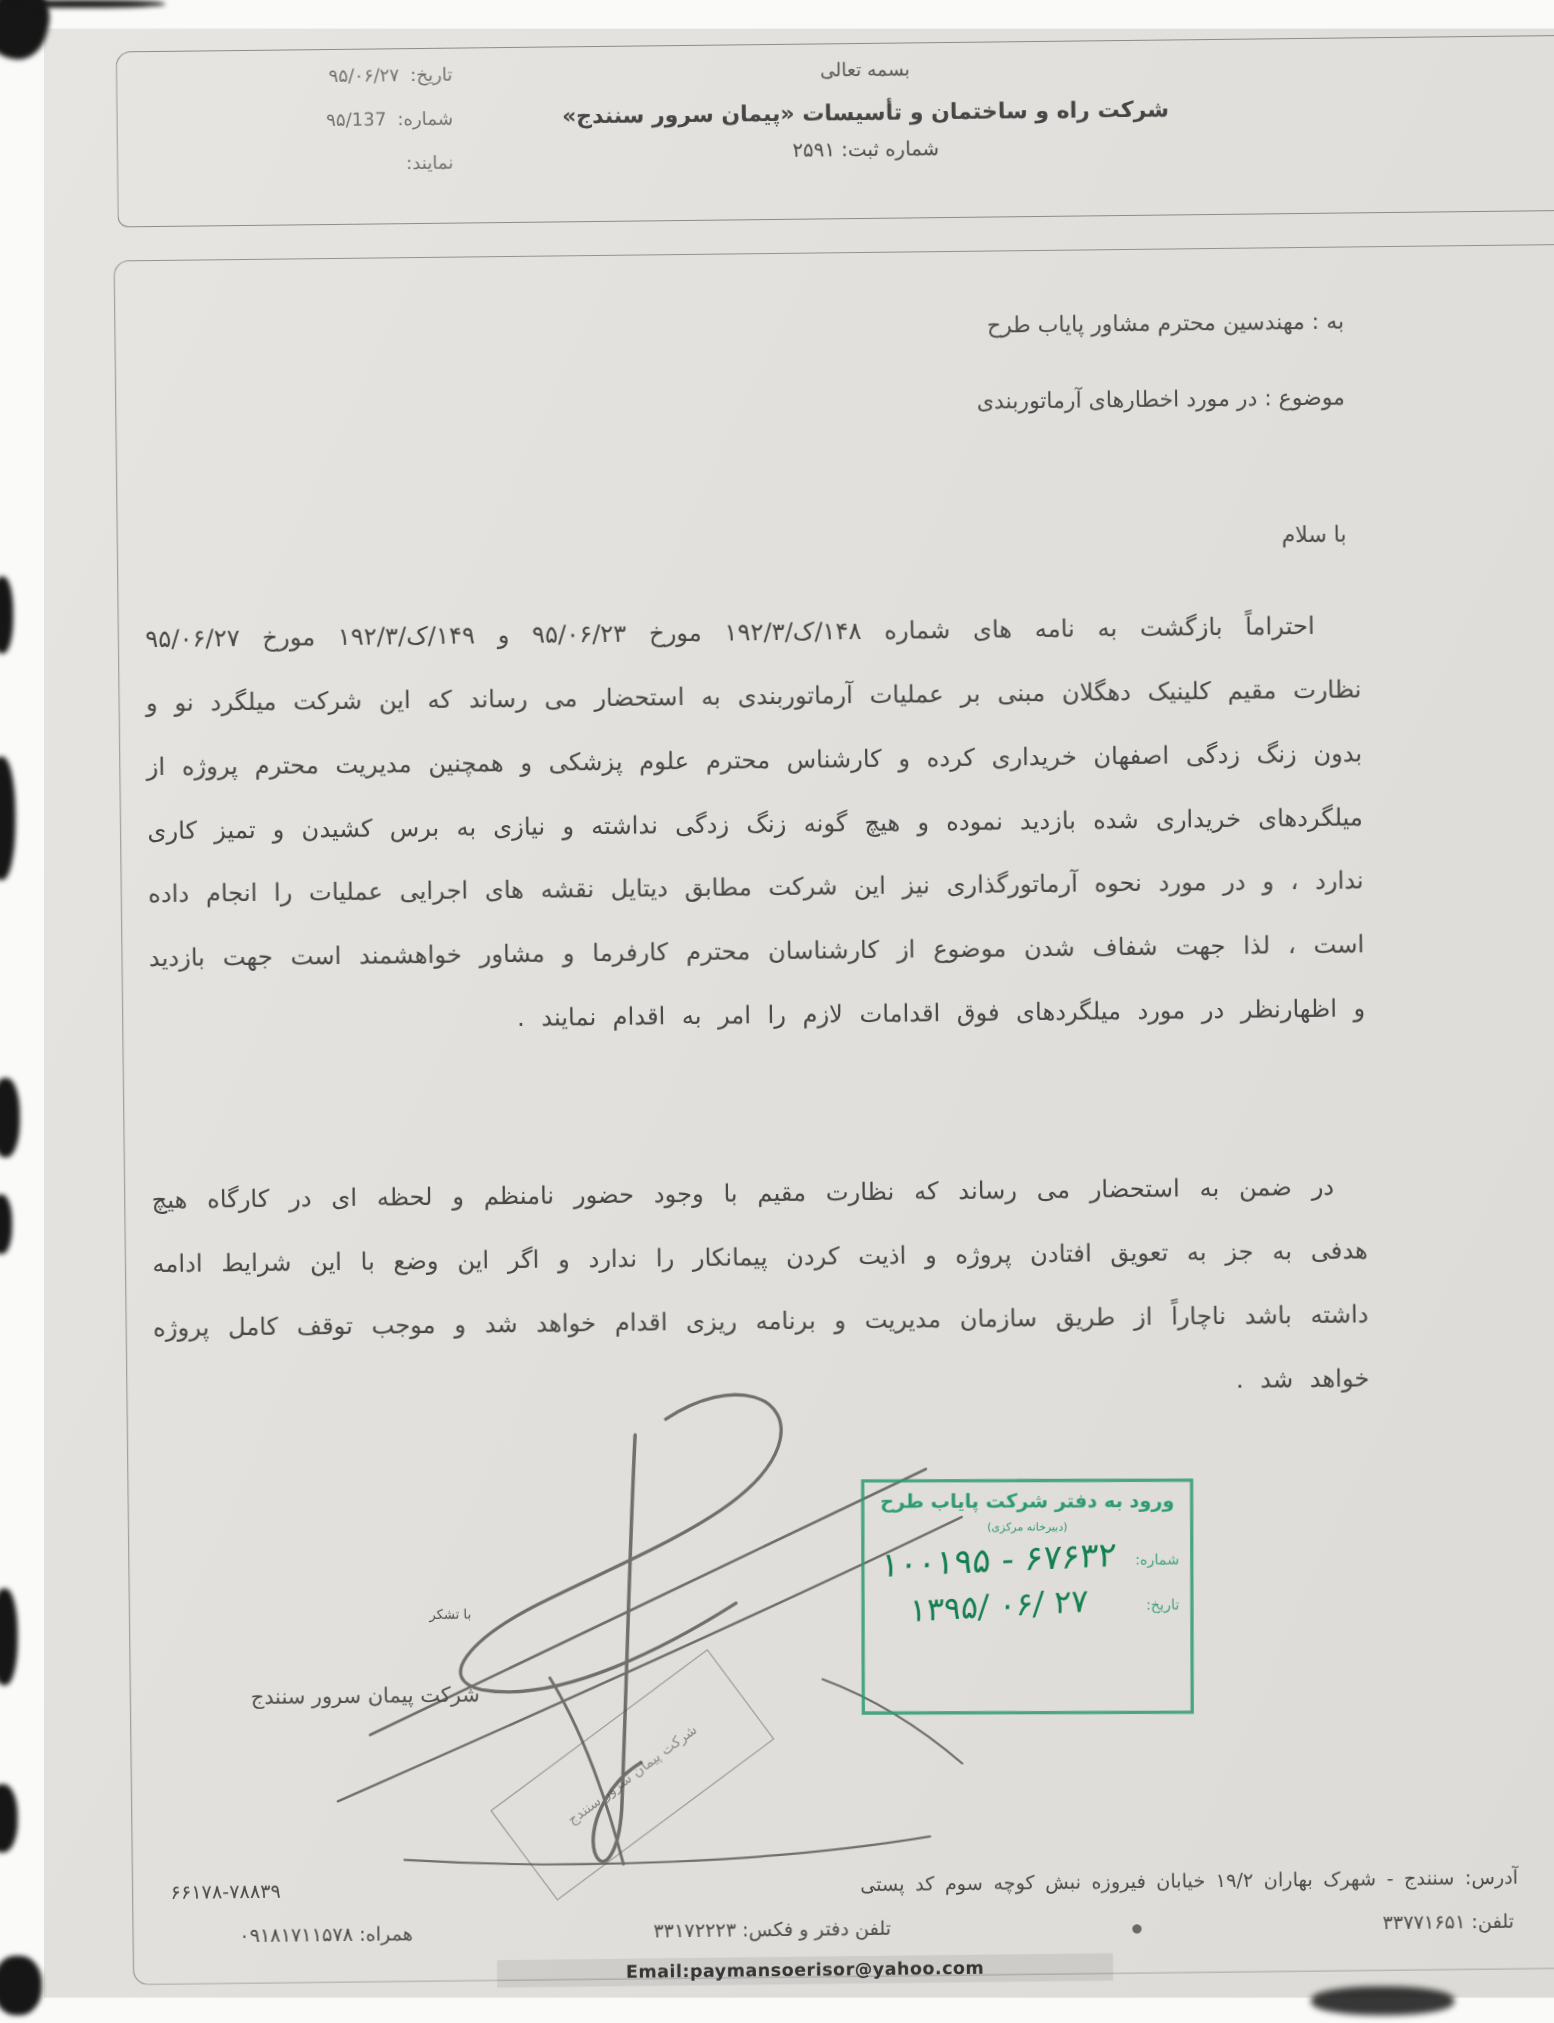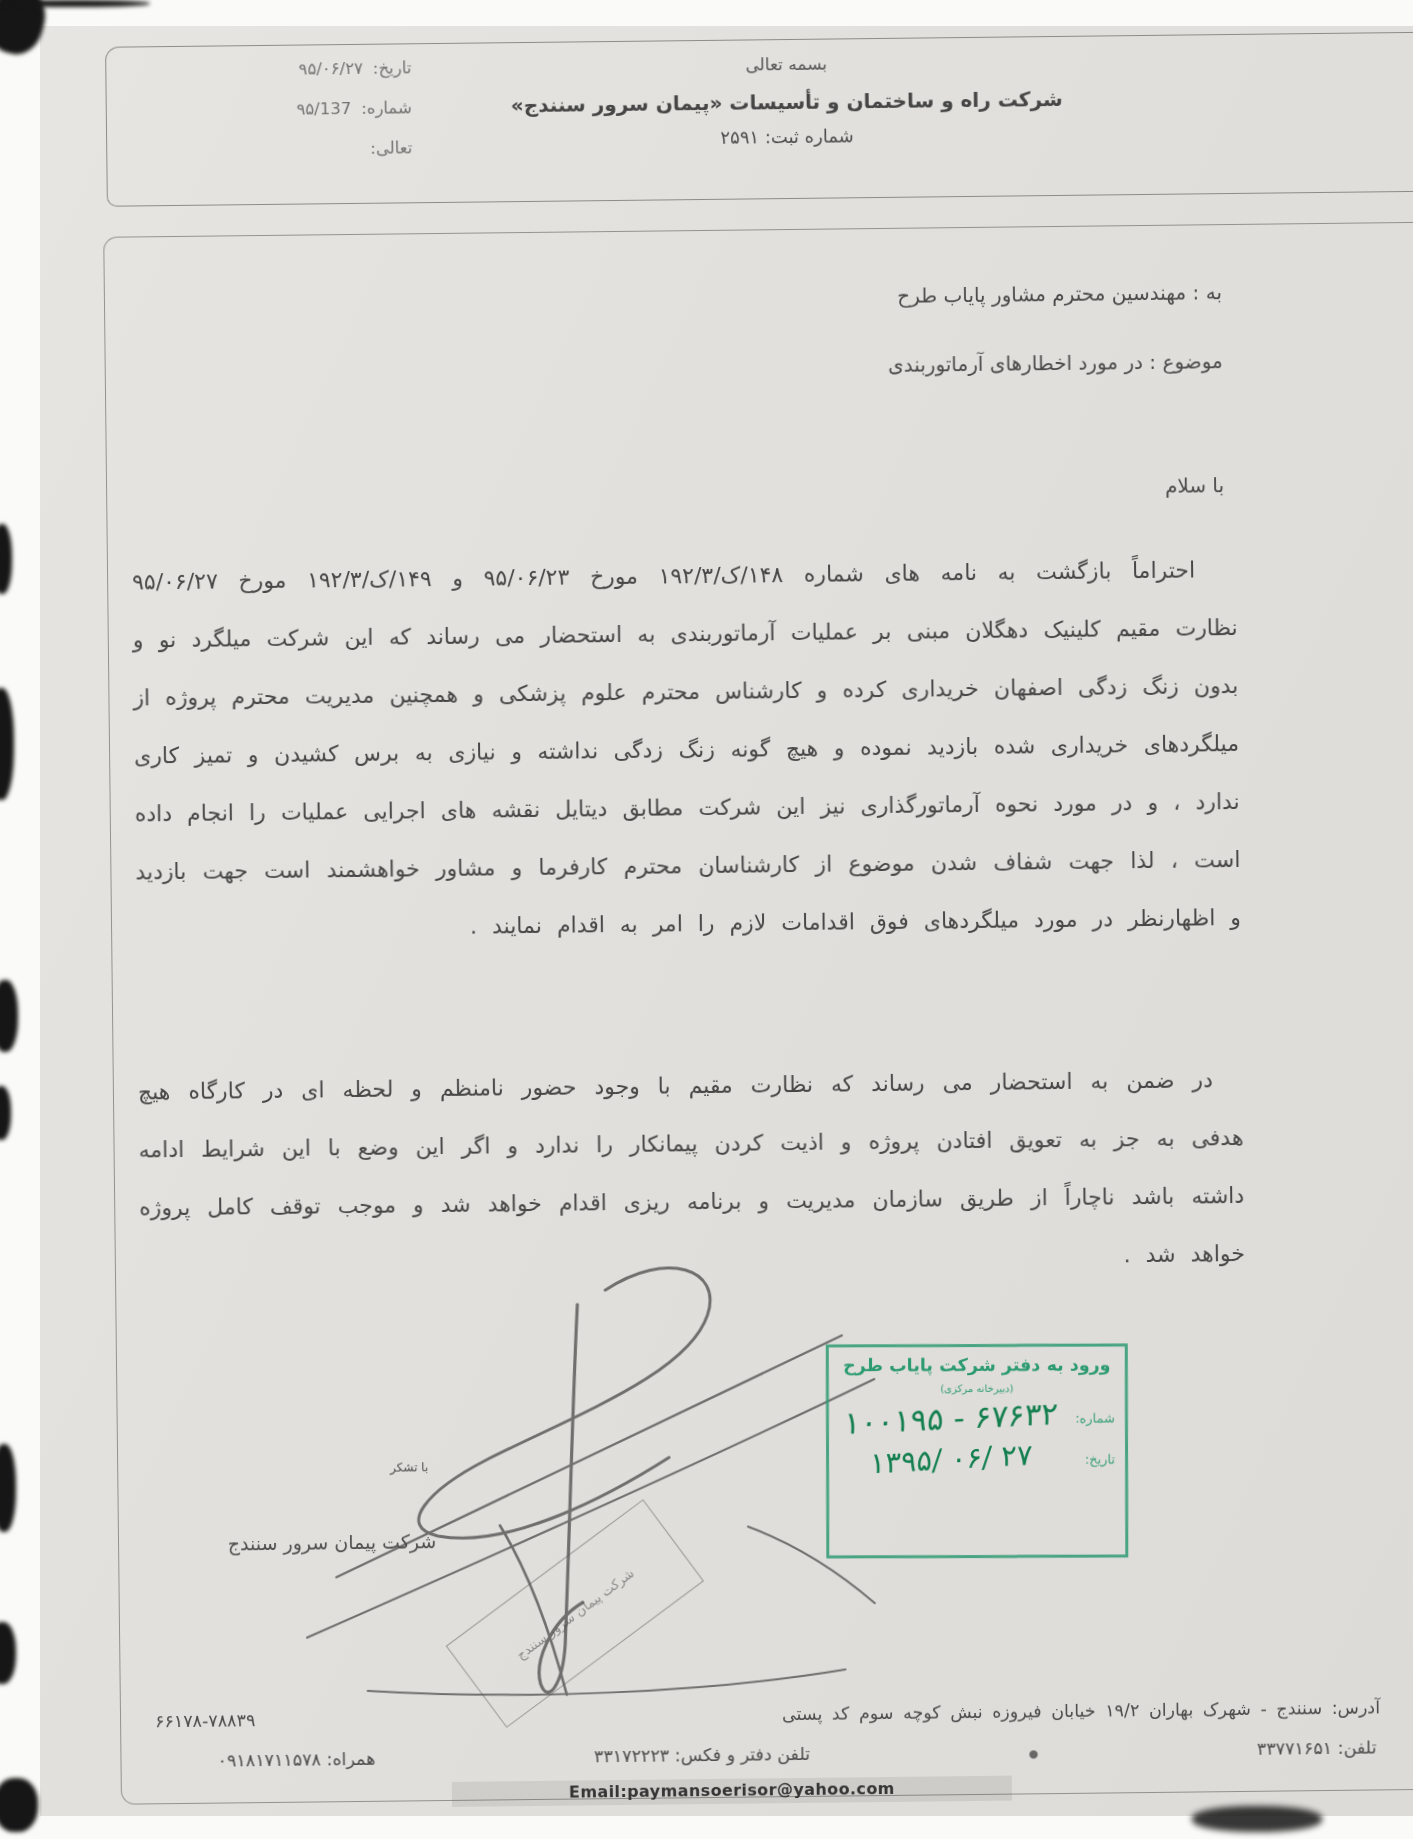--- a/index.html
+++ b/index.html
@@ -55,21 +55,21 @@
   .sig-stamp{
     position:absolute;left:332px;top:1330px;width:236px;height:92px;
     border:1.6px solid rgba(75,75,75,.5);
     transform:rotate(-36deg);
     color:rgba(70,70,70,.55);font-size:13px;direction:rtl;
     display:flex;align-items:center;justify-content:center;text-align:center;
     padding:4px;letter-spacing:1px;
   }
   
   .receipt-stamp{
-    position:absolute;left:708px;top:1116px;width:302px;height:214px;
+    position:absolute;left:665px;top:1116px;width:302px;height:214px;
     border:3px solid rgba(47,154,115,.85);
     transform:rotate(.5deg);
     direction:rtl;color:#2e9a72;padding:8px 10px;box-sizing:border-box;
   }
   .stamp-title{font-size:17.5px;font-weight:700;text-align:center;letter-spacing:1.2px;}
   .stamp-subtitle{font-size:10px;text-align:center;margin-top:8px;letter-spacing:.5px;}
   .stamp-row{display:flex;align-items:center;margin-top:6px;}
   .stamp-label{font-size:13px;opacity:.9;width:52px;flex:none;}
   .stamp-hand{
     flex:1;text-align:center;direction:ltr;color:#157f50;
@@ -109,21 +109,21 @@
     <div class="lh-meta">
       <div class="meta-row">
         <span>تاریخ:</span>
         <span class="num">۹۵/۰۶/۲۷</span>
       </div>
       <div class="meta-row">
         <span>شماره:</span>
         <span class="num">۹۵/137</span>
       </div>
       <div class="meta-row">
-        <span>تعالی:</span>
+        <span>نمایند:</span>
       </div>
     </div>
     <div class="lh-center">
       <div class="bismillah">بسمه تعالی</div>
       <div class="company">شرکت راه و ساختمان و تأسیسات «پیمان سرور سنندج»</div>
       <div class="regno">شماره ثبت: ۲۵۹۱</div>
     </div>
   </div>
 
   <div class="main-box">

